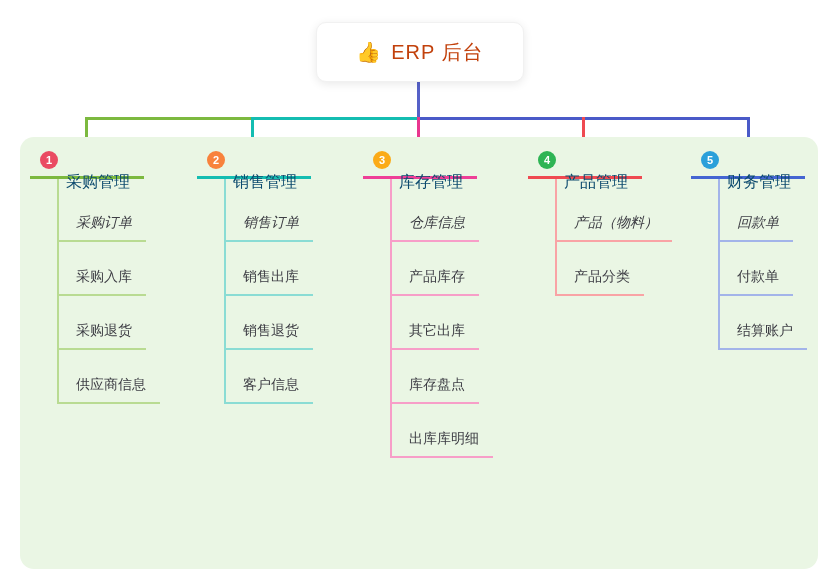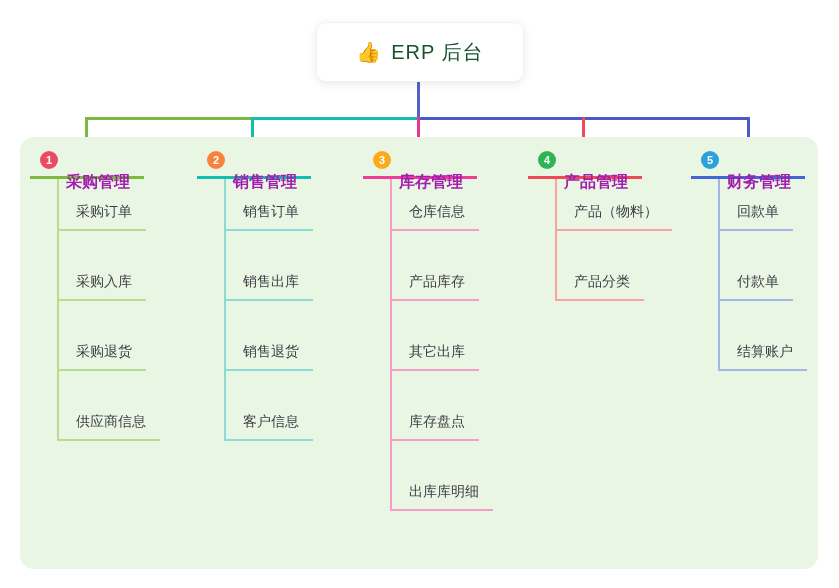--- a/index.html
+++ b/index.html
@@ -8,21 +8,21 @@
 
   
   .root-box{
     position:absolute;left:316px;top:22px;width:208px;height:60px;
     background:#ffffff;border:1px solid #f1f1f1;border-radius:10px;
     box-shadow:0 2px 10px rgba(0,0,0,0.09);
     display:flex;align-items:center;justify-content:center;gap:10px;
     box-sizing:border-box;
   }
   .root-icon{font-size:20px;line-height:1;}
-  .root-label{font-size:20px;color:#14532d;font-weight:500;letter-spacing:1px;}
+  .root-label{font-size:20px;color:#c2410c;font-weight:500;letter-spacing:1px;}
 
   
   .line{position:absolute;}
   .root-vline{left:417px;top:81px;width:3px;height:37px;background:#5661c8;}
   .hseg-green{left:85px;top:117px;width:168px;height:3px;background:#7cb93f;}
   .hseg-teal{left:251px;top:117px;width:168px;height:3px;background:#14bdb1;}
   .hseg-blue{left:417px;top:117px;width:333px;height:3px;background:#4a5ac8;}
   .stub{top:117px;width:3px;height:28px;}
   .stub1{left:85px;background:#7cb93f;}
   .stub2{left:251px;background:#14bdb1;}
@@ -46,29 +46,29 @@
 
   .branch-title{
     display:flex;align-items:center;gap:8px;height:27px;padding-left:10px;
     cursor:default;
   }
   .badge{
     width:18px;height:18px;border-radius:50%;background:var(--badge);
     color:#ffffff;font-size:11px;font-weight:700;line-height:18px;text-align:center;
     flex:0 0 18px;
   }
-  .branch-label{font-size:16px;font-weight:700;color:#a21caf;white-space:nowrap;margin-top:46px;}
+  .branch-label{font-size:16px;font-weight:400;color:#0c4a6e;white-space:nowrap;margin-top:46px;}
   .title-rule{width:114px;height:3px;background:var(--c);margin-top:3px;}
 
   .children{margin-left:27px;border-left:2px solid var(--l);}
   .child{
-    height:70px;display:flex;flex-direction:column;justify-content:flex-end;
+    height:54px;display:flex;flex-direction:column;justify-content:flex-end;
     align-items:flex-start;
   }
-  .child.first{height:52px;}
+  .child.first{height:63px;font-style:italic;}
   .child-label{
     display:inline-block;white-space:nowrap;
     font-size:14px;color:#3d3d44;
     padding:0 14px 8px 17px;
     border-bottom:2px solid var(--l);
   }
 </style>
 </head>
 <body>
 

